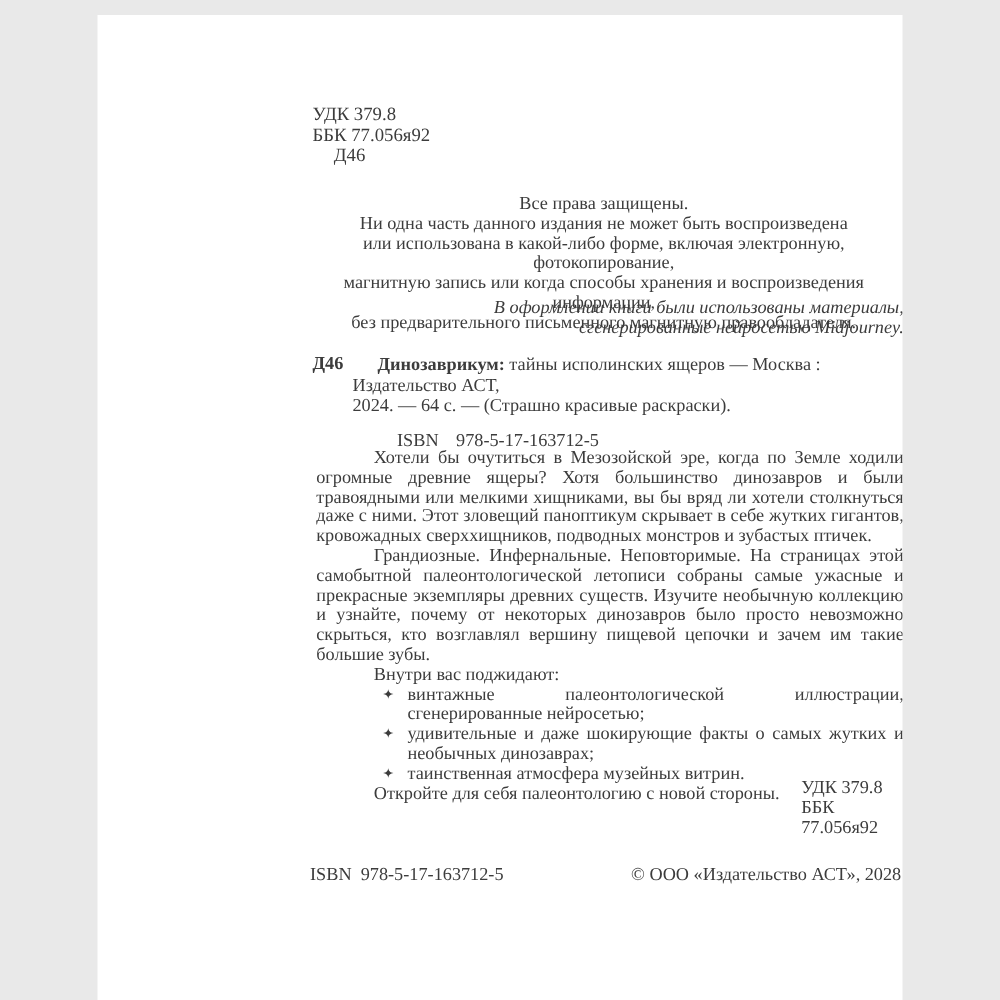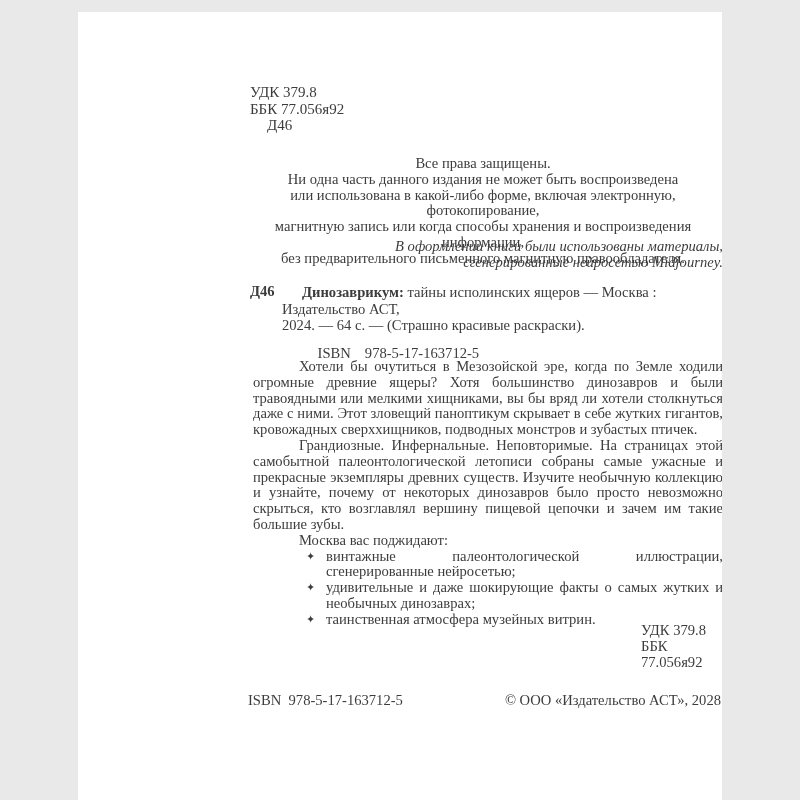--- a/index.html
+++ b/index.html
@@ -88,35 +88,36 @@
     <div class="line2">2024. — 64 с. — (Страшно красивые раскраски).</div>
   </div>
 
   <div class="abs isbn-line">
     <span class="isbn-label">ISBN</span><span>978-5-17-163712-5</span>
   </div>
 
   <div class="abs annotation">
     <p>Хотели бы очутиться в Мезозойской эре, когда по Земле ходили огромные древние ящеры? Хотя большинство динозавров и были травоядными или мелкими хищниками, вы бы вряд ли хотели столкнуться даже с ними. Этот зловещий паноптикум скрывает в себе жутких гигантов, кровожадных сверххищников, подводных монстров и зубастых птичек.</p>
     <p>Грандиозные. Инфернальные. Неповторимые. На страницах этой самобытной палеонтологической летописи собраны самые ужасные и прекрасные экземпляры древних существ. Изучите необычную коллекцию и узнайте, почему от некоторых динозавров было просто невозможно скрыться, кто возглавлял вершину пищевой цепочки и зачем им такие большие зубы.</p>
-    <p>Москва вас поджидают:</p>
+    <p>Внутри вас поджидают:</p>
     <ul class="features-list">
       <li>
         <span class="bullet-marker">✦</span>
         <span class="bullet-text">винтажные палеонтологической иллюстрации, сгенерированные нейросетью;</span>
       </li>
       <li>
         <span class="bullet-marker">✦</span>
         <span class="bullet-text">удивительные и даже шокирующие факты о самых жутких и необычных динозаврах;</span>
       </li>
       <li>
         <span class="bullet-marker">✦</span>
         <span class="bullet-text">таинственная атмосфера музейных витрин.</span>
       </li>
     </ul>
+    <p>Откройте для себя палеонтологию с новой стороны.</p>
   </div>
 
   <div class="abs bottom-codes">
     <div>УДК 379.8</div>
     <div>ББК 77.056я92</div>
   </div>
 
   <div class="abs footer">
     <div class="footer-isbn">ISBN  978-5-17-163712-5</div>
     <div>© ООО «Издательство АСТ», 2028</div>

